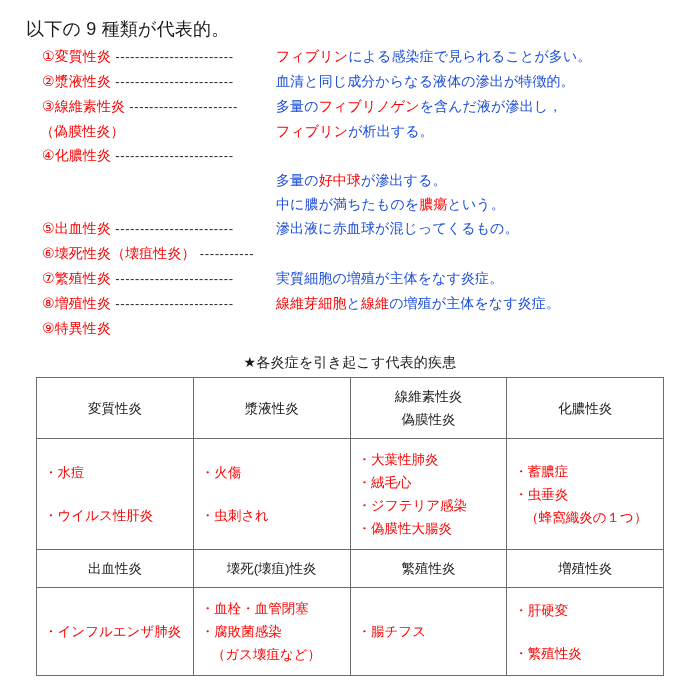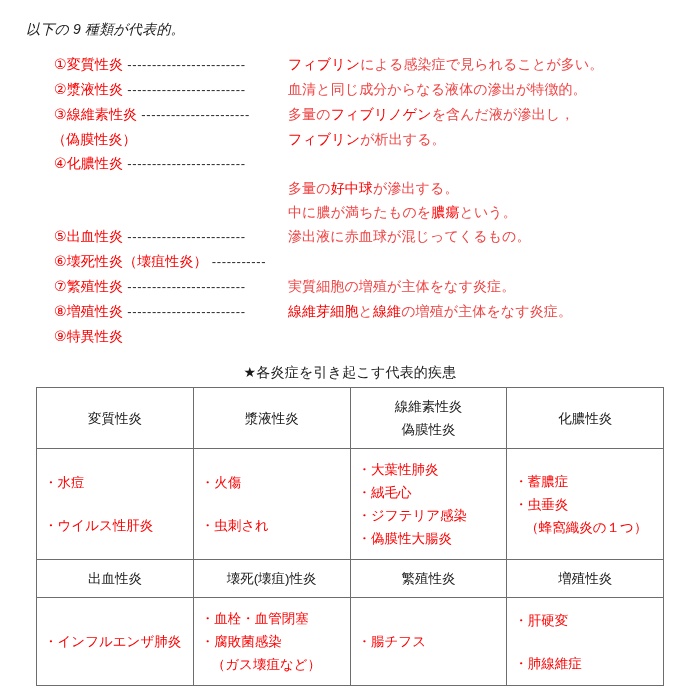--- a/index.html
+++ b/index.html
@@ -17,34 +17,33 @@
   }
   .page {
     position: relative;
     width: 700px;
     height: 700px;
     box-sizing: border-box;
     padding: 18px 14px 0 14px;
   }
 
   .red { color: #fb0000; }
-  .blk { color: #ef4444; }
+  .blk { color: #1d4ed8; }
 
   
   .intro {
     margin: 0 0 4px 12px;
-    font-size: 14px;
+    font-size: 18px;
     line-height: 22px;
     letter-spacing: .2px;
-    font-style: italic;
   }
 
   
   .deflist {
-    margin: 12px;
+    margin: 0;
     padding: 0;
     list-style: none;
   }
   .defrow {
     display: flex;
     align-items: baseline;
     line-height: 24px;
     min-height: 24px;
   }
   .term {
@@ -211,20 +210,20 @@
             <td class="cell mid">
               <span class="it">・血栓・血管閉塞</span>
               <span class="it">・腐敗菌感染</span>
               <span class="it pad">（ガス壊疽など）</span>
             </td>
             <td class="cell mid">
               <span class="it">・腸チフス</span>
             </td>
             <td class="cell mid">
               <span class="it">・肝硬変</span>
-              <span class="it gap">・肺線維症</span>
+              <span class="it gap">・繁殖性炎</span>
             </td>
           </tr>
         </tbody>
     </table>
   </div>
 
 </div>
 
 </body></html>

